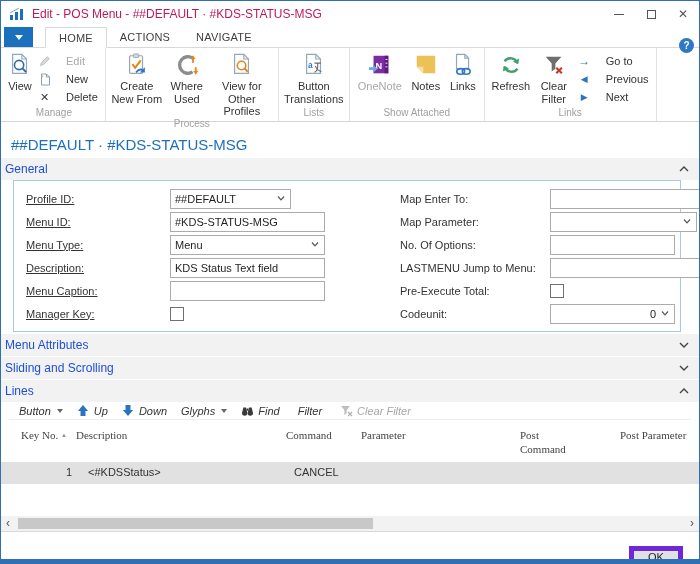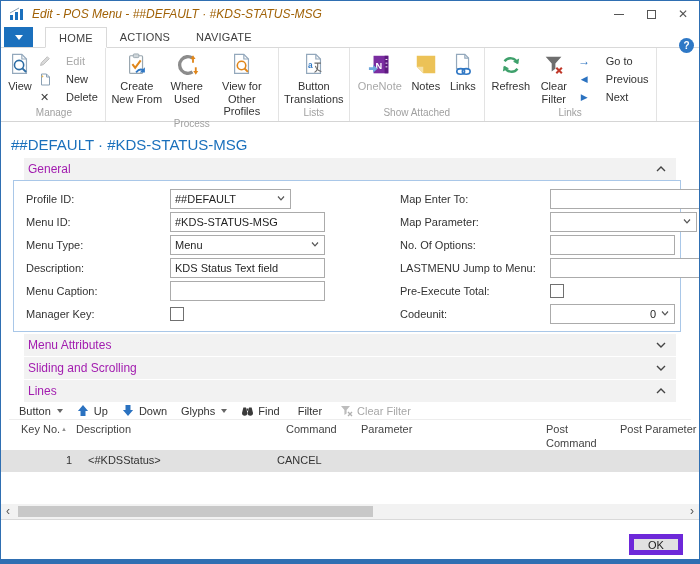--- a/index.html
+++ b/index.html
@@ -5,21 +5,21 @@
   * { margin:0; padding:0; box-sizing:border-box; }
   html,body { width:700px; height:564px; }
   body { font-family:"Liberation Sans","DejaVu Sans",sans-serif; font-size:11px; color:#333; background:#fff; }
 
   .window { position:relative; width:700px; height:564px; background:#fff;
             border:1px solid #2f6fb2; border-bottom:5px solid #2f6fb2; overflow:hidden; }
 
   
   .titlebar { height:26px; display:flex; align-items:center; padding-left:8px; }
   .app-icon { width:16px; height:14px; margin-right:7px; display:inline-flex; }
-  .title-text { font-size:12px; color:#a16207;font-style:italic; }
+  .title-text { font-size:12px; color:#be185d; }
   .win-controls { position:absolute; top:0; right:0; display:flex; }
   .win-btn { width:32px; height:26px; display:flex; align-items:center; justify-content:center; color:#555; font-size:12px; }
   .min-bar { width:10px; height:1px; background:#555; display:inline-block; }
   .max-box { width:9px; height:9px; border:1px solid #555; display:inline-block; }
 
   
   .tabrow { position:relative; height:21px; border-bottom:1px solid #d9d9d9; display:flex; padding-left:3px; }
   .app-button { width:29px; height:20px; background:#1b70bd; display:flex; align-items:center; justify-content:center; margin-right:12px; }
   .caret-down-white { width:0; height:0; border-left:4px solid transparent; border-right:4px solid transparent; border-top:5px solid #fff; }
   .tab { padding:4px 13px 0; font-size:11px; color:#404040; letter-spacing:.2px; }
@@ -39,65 +39,65 @@
   .rbtn-sm { display:flex; align-items:center; gap:15px; height:18px; padding:0 4px; font-size:11px; color:#333; }
   .sic { width:13px; height:13px; display:flex; align-items:center; justify-content:center; }
   .disabled, .disabled .rlabel { color:#a8a8a8 !important; }
   .x-glyph { color:#3a3a3a; font-size:11px; font-weight:bold; }
   .nav-glyph { color:#2b72c0; font-size:9px; }
   .goto-glyph { color:#2b72c0; font-size:12px; font-weight:bold; }
 
   
   .page-title { margin:8px 0 0 10px; height:28px; display:flex; align-items:center;
                 color:#1a70bc; font-size:15px; }
-  .sec-h { margin:0 23px; height:22px; background:#f2f2f2; display:flex; align-items:center;
-           justify-content:space-between; padding:0 10px 0 4px; font-size:12px; color:#a21caf; }
+  .sec-h { margin:0 0; height:22px; background:#f2f2f2; display:flex; align-items:center;
+           justify-content:space-between; padding:0 10px 0 4px; font-size:12px; color:#1d4ed8; }
   .sec-gap2 { height:2px; } .sec-gap1 { height:1px; }
   .chev { display:inline-flex; }
 
   
   .fasttab { position:relative; margin:0 18px 0 12px; height:152px; border:1px solid #a9c7e8; background:#fff; }
   .fcol { position:absolute; top:6px; }
   .fcol-left { left:12px; }
   .fcol-right { left:340px;margin-left:46px; }
   .frow { display:flex; align-items:center; height:23px; }
-  .fcol-left .flabel { width:144px; }
+  .fcol-left .flabel { width:144px;text-decoration:underline; }
   .fcol-right .flabel { width:150px; }
   .flabel { font-size:11px; color:#333; }
   .tinput, .combo { height:20px; border:1px solid #ababab; background:#fff; display:flex; align-items:center;
                     font-size:11px; color:#1f1f1f; padding:0 4px; }
   .combo { justify-content:space-between; padding-right:5px; }
   .combo .cval { flex:1; }
   .combo.num .cval { text-align:right; padding-right:5px; }
   .w121{width:121px;} .w155{width:155px;} .w178{width:178px;} .w147{width:147px;} .w125{width:125px;}
   .checkbox { width:14px; height:14px; border:1px solid #707070; background:#fff; display:inline-block; }
   .ellipsis-btn { margin-left:5px; width:26px; height:20px; border:1px solid #ababab; background:#fdfdfd;
                   font-size:11px; line-height:10px; color:#333; font-family:inherit; }
 
   
   .lines-toolbar { height:18px; margin:0 8px; display:flex; align-items:center; font-size:11px;
                    color:#333; padding-left:10px; border-bottom:1px solid #ededed; }
-  .titem { display:flex; align-items:center; gap:4px; margin-right:14px; }
+  .titem { display:flex; align-items:center; gap:4px; margin-right:14px;font-style:italic; }
   .tri-down { width:0; height:0; border-left:3.5px solid transparent; border-right:3.5px solid transparent;
               border-top:4px solid #666; margin-left:2px; }
   .titem.disabled { color:#a8a8a8; }
   .mr-big { margin-right:18px; }
 
   
-  .tbl-head { position:relative; height:30px; margin:0 8px; font-size:11px; color:#444; }
+  .tbl-head { position:relative; height:30px; margin:6px 8px; font-size:11px; color:#444;font-family:Liberation Serif, serif; }
   .th { position:absolute; top:3px; white-space:nowrap; }
   .th-key { left:12px; width:37px; text-align:right; }
   .sort { position:absolute; left:52px; top:6px; font-size:6px; color:#8f8f8f; }
   .th-desc { left:67px; } .th-cmd { left:277px; } .th-param { left:352px; }
-  .th-postcmd { left:537px; width:58px; white-space:normal; line-height:1.25; }
+  .th-postcmd { left:511px; width:58px; white-space:normal; line-height:1.25; }
   .th-postparam { left:611px; }
   .tbl-row { position:relative; height:22px; background:#e1e1e1; margin:0; font-size:11px; color:#333; }
   .td { position:absolute; top:4px; white-space:nowrap; }
   .td-key { left:28px; width:43px; text-align:right; }
-  .td-desc { left:87px; } .td-cmd { left:276px; }
+  .td-desc { left:87px; } .td-cmd { left:293px; }
   .tbl-filler { height:32px; background:#fff; }
 
   
   .hscroll { height:15px; background:#f2f2f2; position:relative; display:flex; align-items:center; }
   .sarrow { width:14px; text-align:center; color:#555; font-size:12px; line-height:13px; }
   .sarrow.right { position:absolute; right:0; }
   .strack { position:absolute; left:16px; right:16px; top:2px; bottom:2px; }
   .sthumb { position:absolute; left:1px; top:0; width:355px; height:11px; background:#c8c8c8; }
 
   

